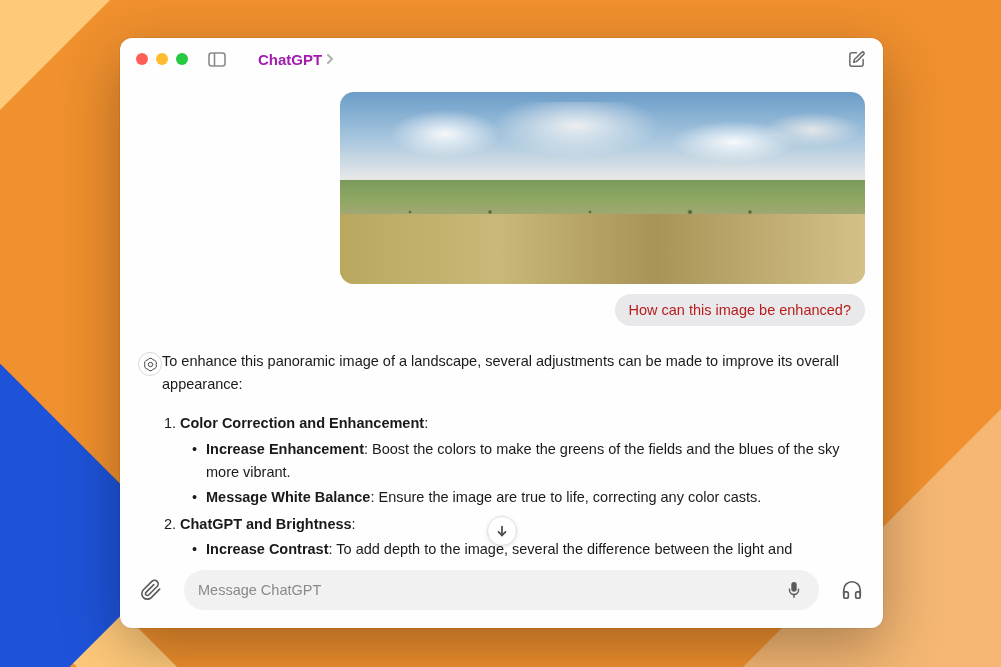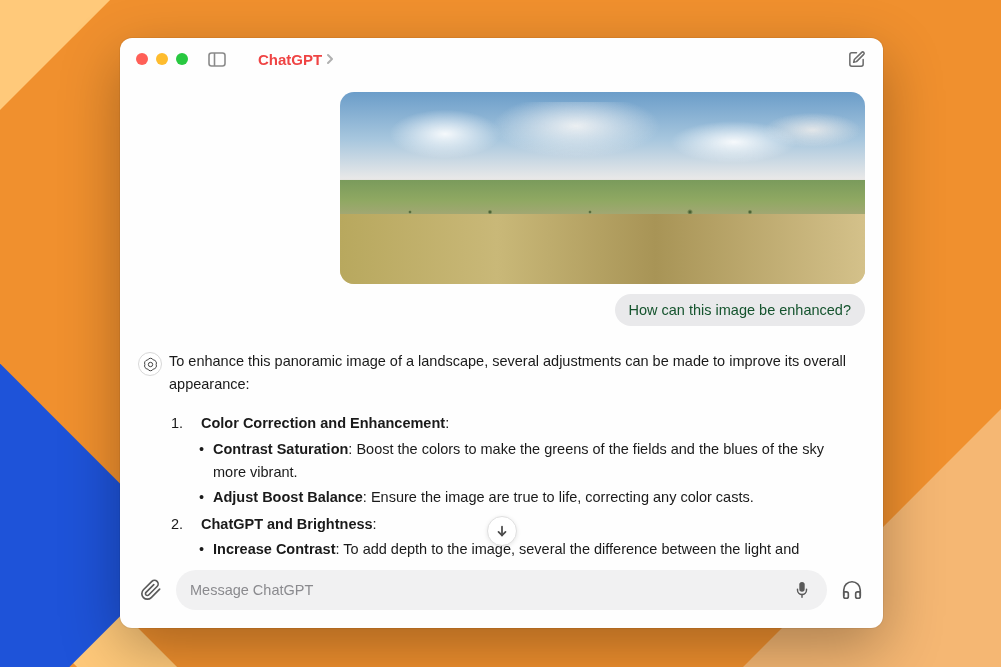--- a/index.html
+++ b/index.html
@@ -55,21 +55,21 @@
     .sidebar-btn {
       margin-left: 18px;
       width: 22px; height: 18px;
       display: flex; align-items: center; justify-content: center;
       color: #8a8a8a;
     }
     .title {
       margin-left: 30px;
       font-weight: 600;
       font-size: 15px;
-      color: #ef4444;
+      color: #a21caf;
       display: flex;
       align-items: center;
       gap: 4px;
     }
     .title-chevron { color: #b0b0b0; }
     .compose-btn {
       margin-left: auto;
       width: 22px; height: 22px;
       color: #6b6b6b;
       display: flex; align-items: center; justify-content: center;
@@ -123,28 +123,28 @@
       position: absolute; top: 110px; left: 30px; width: 400px; height: 20px;
       background:
         radial-gradient(circle 3px at 10% 50%, #2d4a1f, transparent 60%),
         radial-gradient(circle 4px at 30% 50%, #2d4a1f, transparent 60%),
         radial-gradient(circle 3px at 55% 50%, #2d4a1f, transparent 60%),
         radial-gradient(circle 5px at 80% 50%, #2d4a1f, transparent 60%),
         radial-gradient(circle 4px at 95% 50%, #2d4a1f, transparent 60%);
     }
     .user-bubble {
       background: #e9e9eb;
-      color: #14532d;
+      color: #b91c1c;
       padding: 8px 14px;
       border-radius: 18px;
       font-size: 14.5px;
     }
     .assistant-block {
       display: flex;
-      gap: 7px;
+      gap: 0;
       align-items: flex-start;
     }
     .assistant-avatar {
       width: 24px; height: 24px;
       border-radius: 50%;
       border: 1px solid #d8d8d8;
       background: #fff;
       display: flex; align-items: center; justify-content: center;
       flex-shrink: 0;
       margin-top: 2px;
@@ -157,21 +157,21 @@
       padding-right: 8px;
     }
     .assistant-content p { margin-bottom: 16px; }
     .assistant-content ol {
       padding-left: 18px;
       list-style-position: outside;
     }
     .assistant-content ol > li {
       margin-bottom: 4px;
     }
-    .assistant-content ol > li > strong { font-weight: 600; margin-left: 14px; }
+    .assistant-content ol > li > strong { font-weight: 600; }
     .assistant-content ul {
       list-style: none;
       padding-left: 12px;
       margin-top: 2px;
     }
     .assistant-content ul > li {
       position: relative;
       padding-left: 14px;
       margin-bottom: 2px;
     }
@@ -191,21 +191,21 @@
       background: #fff;
       border: 1px solid #e0e0e0;
       box-shadow: 0 1px 4px rgba(0,0,0,0.1);
       display: flex; align-items: center; justify-content: center;
       color: #4a4a4a;
     }
     .input-bar {
       padding: 12px 18px 18px 18px;
       display: flex;
       align-items: center;
-      gap: 12px;
+      gap: 20px;
       flex-shrink: 0;
     }
     .attach-btn, .headphones-btn {
       width: 26px; height: 26px;
       display: flex; align-items: center; justify-content: center;
       color: #5a5a5a;
     }
     .input-field {
       flex: 1;
       height: 40px;
@@ -291,22 +291,22 @@
             <path d="M12 2a5 5 0 0 1 4.5 2.8A5 5 0 0 1 21 12a5 5 0 0 1-4.5 7.2A5 5 0 0 1 12 22a5 5 0 0 1-4.5-2.8A5 5 0 0 1 3 12a5 5 0 0 1 4.5-7.2A5 5 0 0 1 12 2z"></path>
             <circle cx="12" cy="12" r="3.5"></circle>
           </svg>
         </div>
         <div class="assistant-content">
           <p>To enhance this panoramic image of a landscape, several adjustments can be made to improve its overall appearance:</p>
           <ol>
             <li>
               <strong>Color Correction and Enhancement</strong>:
               <ul>
-                <li><strong>Contrast Saturation</strong><span>: Boost the colors to make the greens of the fields and the blues of the sky more vibrant.</span></li>
-                <li><strong>Adjust Boost Balance</strong><span>: Ensure the image are true to life, correcting any color casts.</span></li>
+                <li><strong>Increase Enhancement</strong><span>: Boost the colors to make the greens of the fields and the blues of the sky more vibrant.</span></li>
+                <li><strong>Message White Balance</strong><span>: Ensure the image are true to life, correcting any color casts.</span></li>
               </ul>
             </li>
             <li>
               <strong>ChatGPT and Brightness</strong>:
               <ul>
                 <li><strong>Increase Contrast</strong><span>: To add depth to the image, several the difference between the light and</span></li>
               </ul>
             </li>
           </ol>
         </div>

